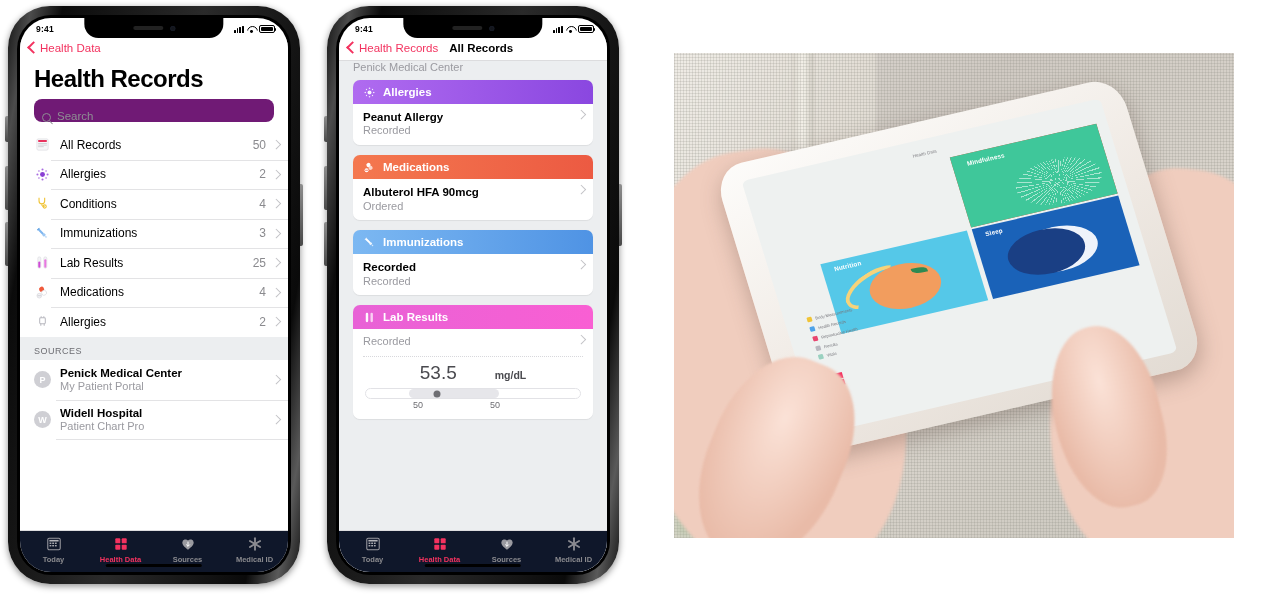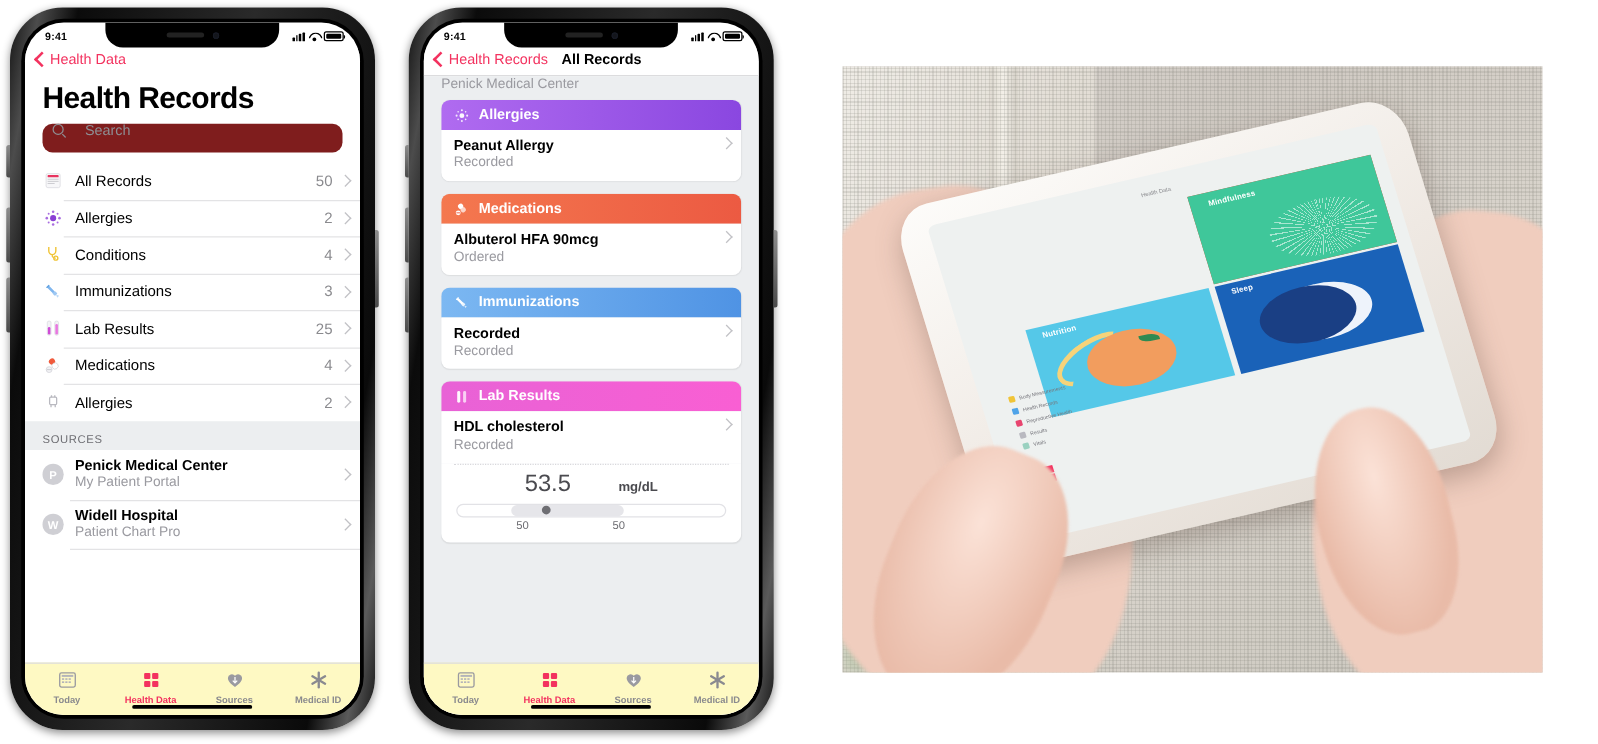--- a/index.html
+++ b/index.html
@@ -100,21 +100,21 @@
   .nav-title { color:#000; font-weight:700; font-size:11.5px; margin-left:6px; }
 
   .large-title {
     font-size: 24px; font-weight: 800; color:#000;
     padding: 6px 14px 6px;
     letter-spacing:-.5px;
   }
 
   .searchbar {
     margin: 0 14px 8px; height: 23px; border-radius: 8px;
-    background:#7f1d1d; display:flex; align-items:flex-start; gap:17px; padding: 0 8px;
+    background:#701a75; display:flex; align-items:flex-end; gap:6px; padding: 0 8px;
   }
   .search-glyph { width:9px;height:9px;border:1.4px solid #8e8e93;border-radius:50%;position:relative;flex:none;}
   .search-glyph::after{content:"";position:absolute;right:-3px;bottom:-2px;width:4px;height:1.4px;background:#8e8e93;transform:rotate(45deg);border-radius:1px;}
   .search-ph { color:#8e8e93; font-size:11.5px; }
 
   
   .list { background:#fff; }
   .row {
     display:flex; align-items:center; gap:0;
     padding: 0 10px 0 14px;
@@ -148,21 +148,21 @@
     width:17px;height:17px;border-radius:50%;background:#cfcfd4;flex:none;margin-right:9px;
     color:#fff;font-size:9px;display:flex;align-items:center;justify-content:center;font-weight:600;
   }
   .src-text { flex:1; line-height:1.22; }
   .src-title { font-size:11.5px; font-weight:700; color:#000; }
   .src-sub { font-size:11px; color:#9a9aa0; }
 
   
   .tabbar {
     position:absolute; bottom:0; left:0; right:0;
-    height: 42px; background:#fef9c3;
+    height: 42px; background:#0f172a;
     border-top:1px solid #dcdcde;
     display:flex; align-items:flex-start; padding-top:5px;
   }
   .tab { flex:1; display:flex;flex-direction:column;align-items:center;gap:3px; }
   .tab-label { font-size:7.5px; color:#8a8a8e; font-weight:600; }
   .tab.active .tab-label { color:#f3325f; }
   .home-indicator{
     position:absolute;bottom:5px;left:50%;transform:translateX(-50%);
     width:36%;height:3px;border-radius:3px;background:#000;
   }
@@ -677,21 +677,20 @@
           <div class="card" style="margin-bottom:0;">
             <div class="card-head" style="background:linear-gradient(90deg,#e862d6,#f95fd3);">
               <svg width="13" height="13" viewBox="0 0 16 16">
                   <rect x="3.4" y="2.2" width="3" height="11.6" rx="1.4" fill="#fff" opacity=".95"></rect>
                   <rect x="9.2" y="2.2" width="3" height="11.6" rx="1.4" fill="#fff" opacity=".7"></rect>
                 </svg>
               <span>Lab Results</span>
             </div>
             <div class="card-body">
               <div class="txt">
-                <div class="card-title">HDL cholesterol</div>
                 <div class="card-sub">Recorded</div>
               </div>
               <div class="disclosure"></div>
             </div>
             <div class="lab-extra">
               <div class="lab-divider"></div>
               <div class="lab-value">
                 <b style="font-weight:300">53.5</b><em>mg/dL</em>
               </div>
               <div class="lab-track">

